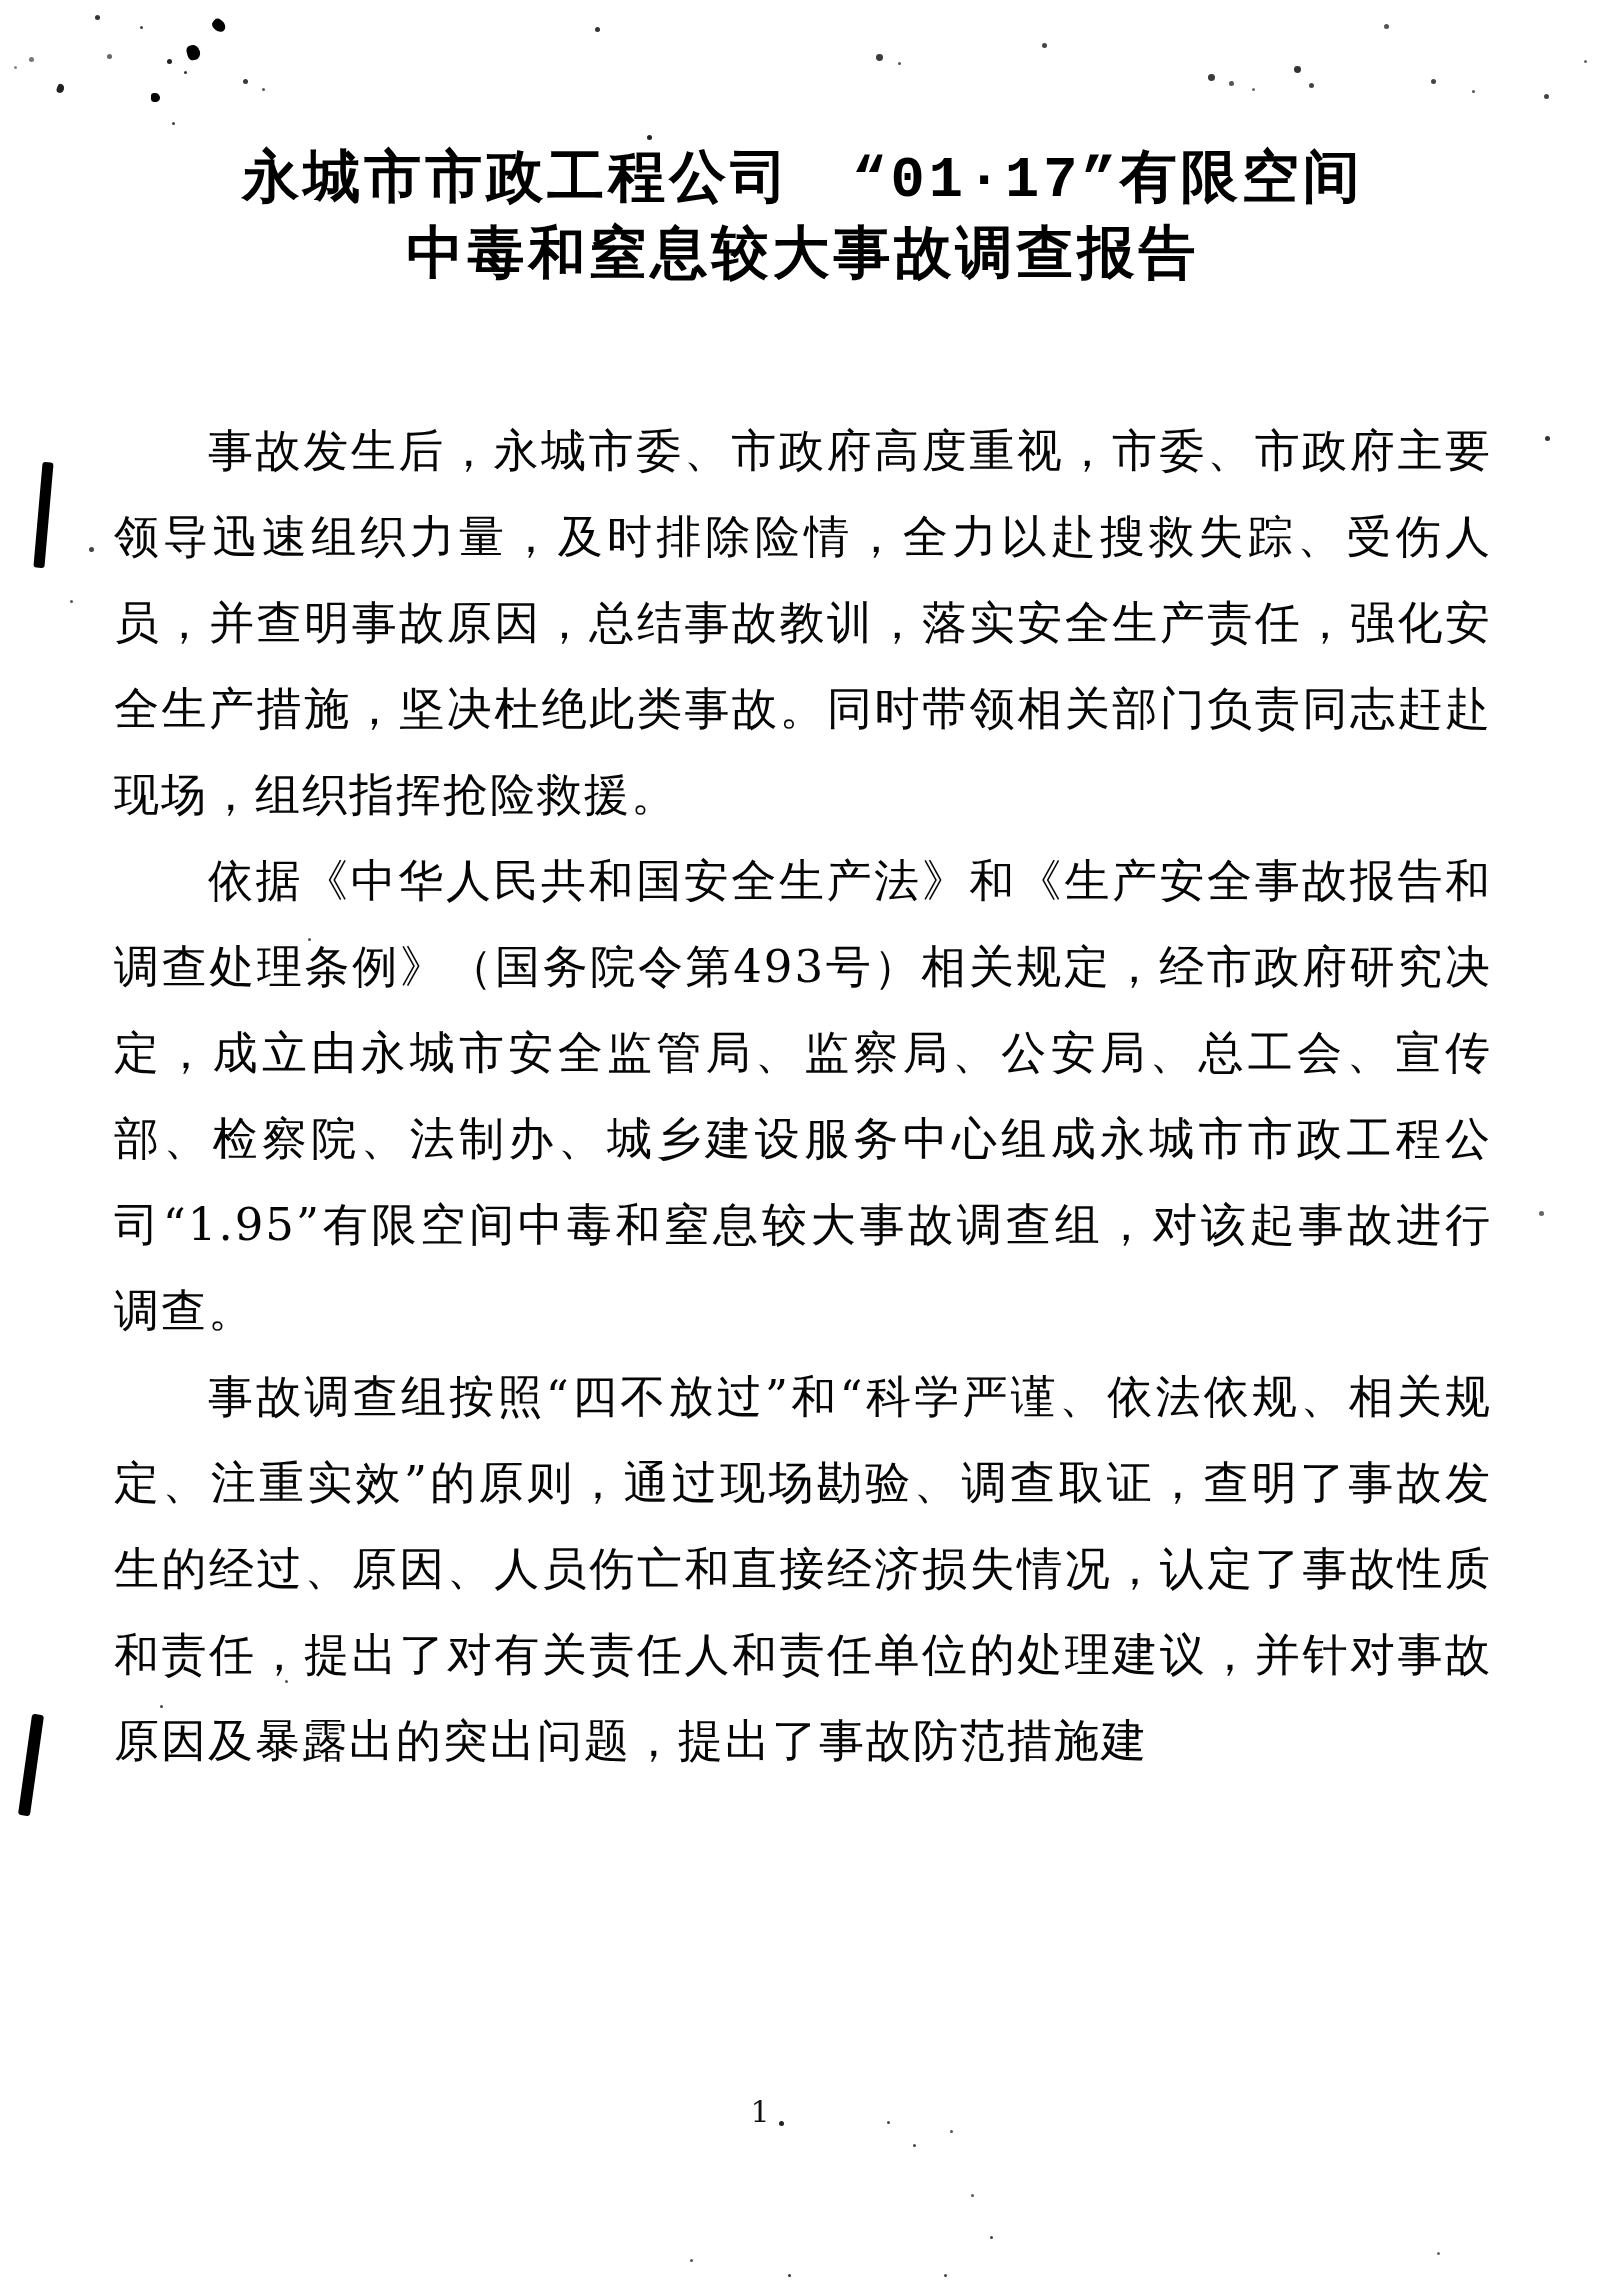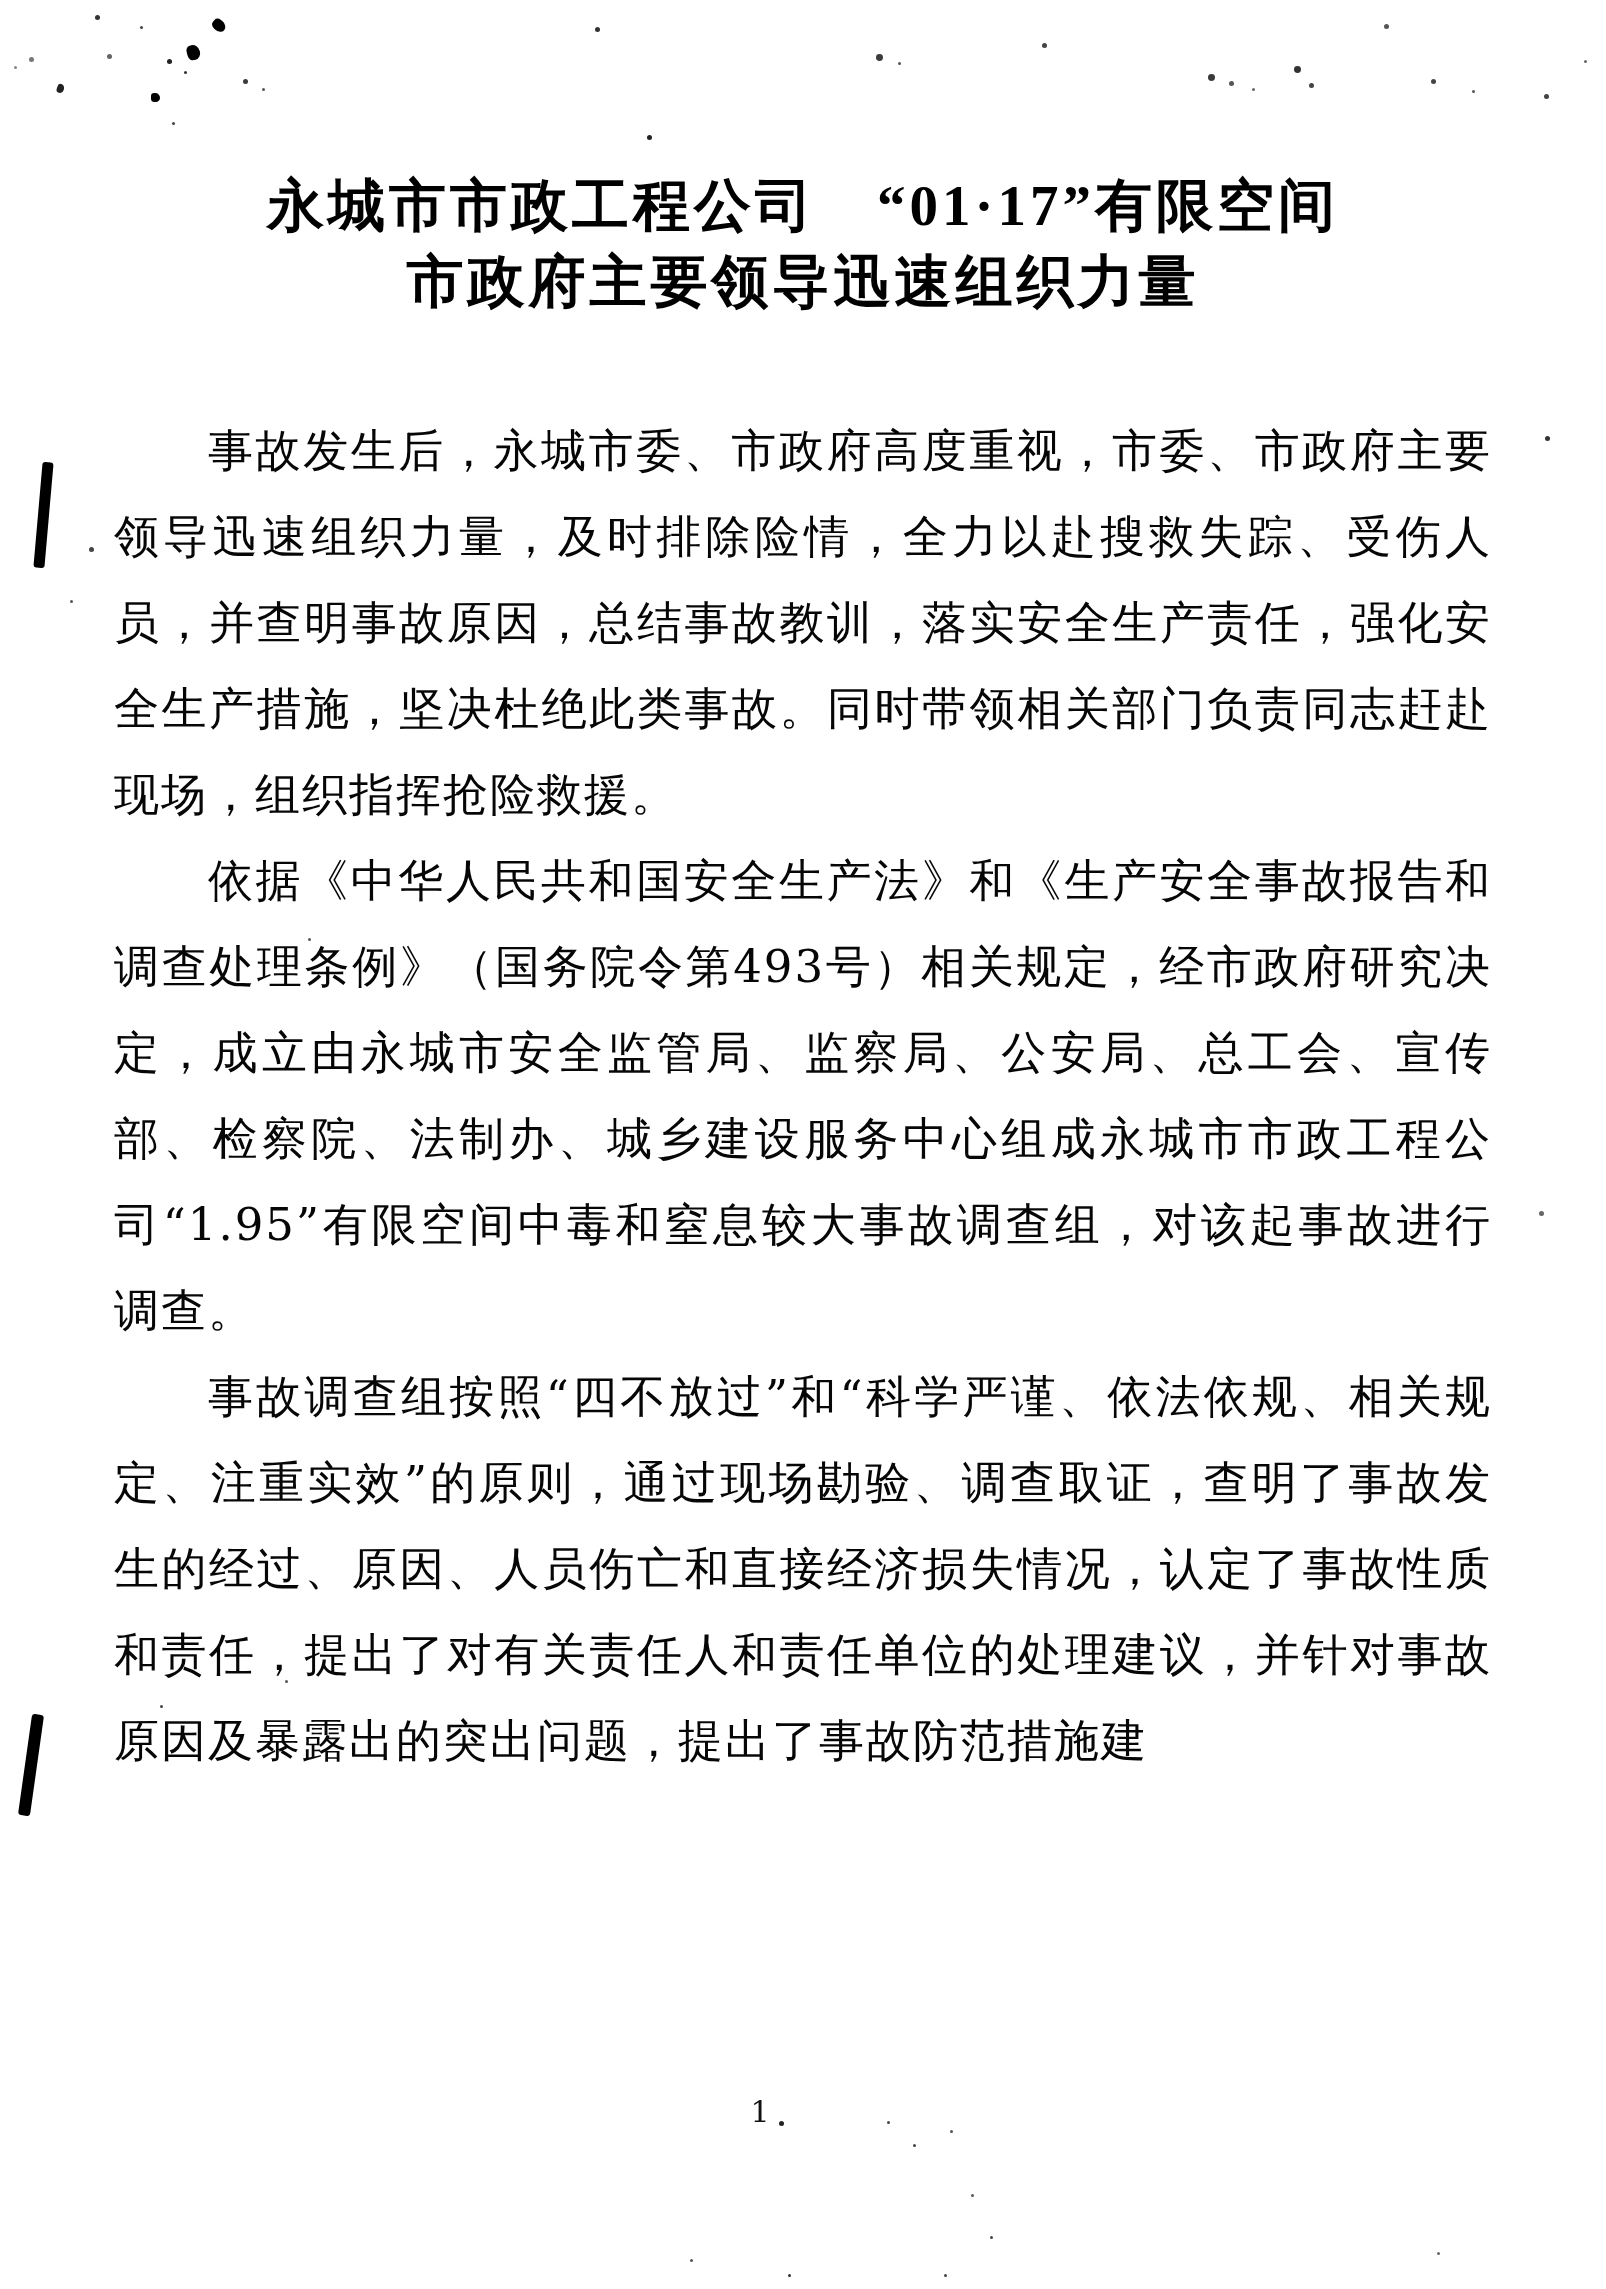--- a/index.html
+++ b/index.html
@@ -11,25 +11,25 @@
     position: relative;
     width: 1606px;
     height: 2289px;
     background: #ffffff;
     overflow: hidden;
     color: #000;
   }
   
   .doc-title {
     position: absolute;
-    top: 168px;
+    top: 143px;
     left: 80px;
     width: 1446px;
     text-align: center;
-    font-family: Liberation Serif, serif;
+    font-family: Liberation Mono, monospace;
     font-weight: 900;
     font-size: 57px;
     line-height: 76px;
     letter-spacing: 4px;
     color: #000;
   }
   
   .doc-body {
     position: absolute;
     top: 408px;
@@ -148,21 +148,21 @@
   <div class="blob blob-1"></div>
   <div class="blob blob-2"></div>
   <div class="blob blob-3"></div>
   <div class="blob blob-4"></div>
 
   <div class="ink-stroke stroke-a"></div>
   <div class="ink-stroke stroke-b"></div>
 
   <div class="doc-title">
     <div>永城市市政工程公司　“01·17”有限空间</div>
-    <div>市政府主要领导迅速组织力量</div>
+    <div>中毒和窒息较大事故调查报告</div>
   </div>
 
   <div class="doc-body">
     <p>事故发生后，永城市委、市政府高度重视，市委、市政府主要领导迅速组织力量，及时排除险情，全力以赴搜救失踪、受伤人员，并查明事故原因，总结事故教训，落实安全生产责任，强化安全生产措施，坚决杜绝此类事故。同时带领相关部门负责同志赶赴现场，组织指挥抢险救援。</p>
     <p>依据《中华人民共和国安全生产法》和《生产安全事故报告和调查处理条例》（国务院令第493号）相关规定，经市政府研究决定，成立由永城市安全监管局、监察局、公安局、总工会、宣传部、检察院、法制办、城乡建设服务中心组成永城市市政工程公司“1.95”有限空间中毒和窒息较大事故调查组，对该起事故进行调查。</p>
     <p>事故调查组按照“四不放过”和“科学严谨、依法依规、相关规定、注重实效”的原则，通过现场勘验、调查取证，查明了事故发生的经过、原因、人员伤亡和直接经济损失情况，认定了事故性质和责任，提出了对有关责任人和责任单位的处理建议，并针对事故原因及暴露出的突出问题，提出了事故防范措施建</p>
   </div>
 
   <div class="page-number">1</div>
 

